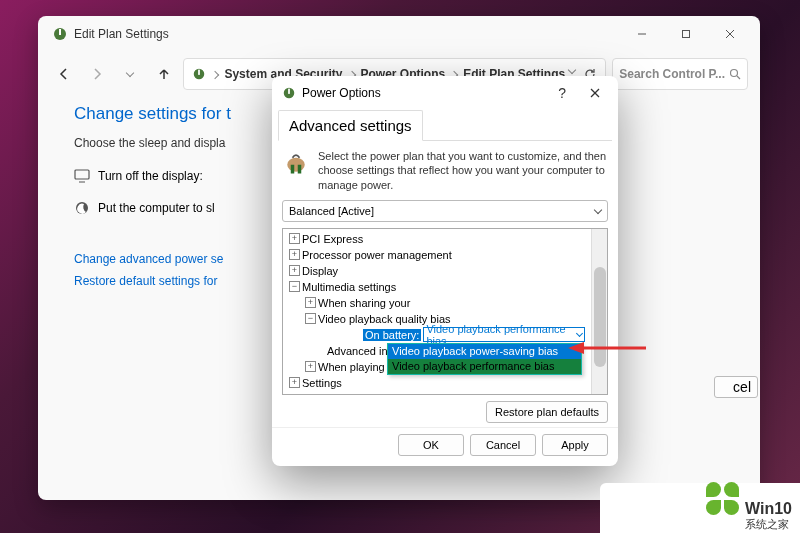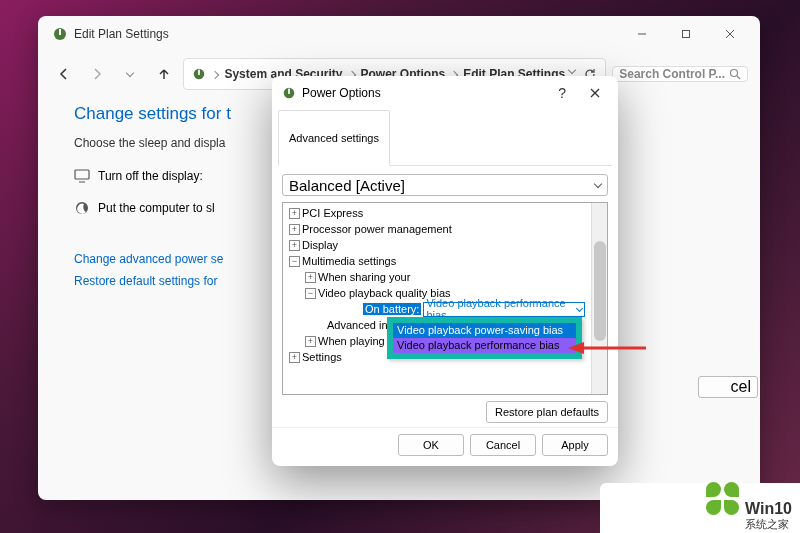--- a/index.html
+++ b/index.html
@@ -14,54 +14,54 @@
   .titlebar-btn { width: 44px; height: 30px; display: flex; align-items: center; justify-content: center; color: #555; }
   .titlebar-btn svg { width: 10px; height: 10px; }
 
   .navbar { height: 44px; display: flex; align-items: center; padding: 0 12px; gap: 6px; font-weight: bold; }
   .nav-btn { width: 32px; height: 32px; display: flex; align-items: center; justify-content: center; color: #888; border-radius: 4px; }
   .nav-btn.enabled { color: #333; }
   .addr-bar { flex: 1; height: 32px; border: 1px solid #ddd; border-radius: 4px; background: #fff; display: flex; align-items: center; padding: 0 8px; gap: 4px; font-size: 12px; color: #333; }
   .addr-sep { color: #888; margin: 0 2px; }
   .addr-item { white-space: nowrap; }
   .addr-right { margin-left: auto; display: flex; gap: 8px; color: #888; }
-  .search-box { width: 140px; height: 16px; border: 1px solid #ddd; border-radius: 4px; background: #fff; display: flex; align-items: center; padding: 0 6px; font-size: 12px; color: #888; gap: 4px; text-align: right; }
+  .search-box { width: 140px; height: 32px; border: 1px solid #ddd; border-radius: 4px; background: #fff; display: flex; align-items: center; padding: 0 6px; font-size: 12px; color: #888; gap: 4px; text-align: right; }
   .search-box span:first-child { flex: 1; overflow: hidden; text-overflow: ellipsis; white-space: nowrap; }
 
   .content { padding: 8px 36px; }
   .page-title { color: #0066cc; font-size: 17px; font-weight: 400; margin-bottom: 12px; }
   .page-sub { font-size: 12px; color: #333; margin-bottom: 18px; }
   .row { display: flex; align-items: center; gap: 8px; margin-bottom: 16px; font-size: 12px; }
   .row-icon { width: 16px; height: 16px; }
   .link { color: #0066cc; font-size: 12px; display: block; margin-bottom: 8px; cursor: pointer; }
 
   
   .dialog { position: absolute; left: 272px; top: 76px; width: 346px; height: 390px; background: #fff; border-radius: 8px; box-shadow: 0 16px 48px rgba(0,0,0,0.4); display: flex; flex-direction: column; }
   .dlg-titlebar { height: 34px; display: flex; align-items: center; padding: 0 10px; gap: 6px; }
   .dlg-title { font-size: 12px; flex: 0 0 auto; }
   .dlg-help { margin-left: auto; font-size: 14px; color: #333; padding: 0 10px; }
   .dlg-close { padding: 0 8px; color: #333; }
   .tabs { display: flex; border-bottom: 1px solid #ddd; margin: 0 6px; }
-  .tab { font-size: 11px; padding: 21px 10px; border: 1px solid #ddd; border-bottom: 1px solid #fff; margin-bottom: -1px; border-radius: 2px 2px 0 0; background: #fff; }
+  .tab { font-size: 15px; padding: 6px 10px; border: 1px solid #ddd; border-bottom: 1px solid #fff; margin-bottom: -1px; border-radius: 2px 2px 0 0; background: #fff; }
   .dlg-body { flex: 1; padding: 8px 10px 4px; display: flex; flex-direction: column; overflow: hidden; }
   .plan-desc-row { display: flex; gap: 8px; margin-bottom: 8px; }
   .plan-icon { width: 28px; height: 28px; flex: 0 0 auto; }
   .plan-desc { font-size: 11px; color: #333; line-height: 1.3; }
-  .plan-select { height: 22px; border: 1px solid #bbb; border-radius: 3px; font-size: 15px; padding: 0 6px; display: flex; align-items: center; justify-content: space-between; margin-bottom: 6px; }
+  .plan-select { height: 22px; border: 1px solid #bbb; border-radius: 3px; font-size: 11px; padding: 0 6px; display: flex; align-items: center; justify-content: space-between; margin-bottom: 6px; }
   .tree-box { flex: 1; border: 1px solid #aaa; background: #fff; overflow: hidden; position: relative; font-size: 11px; }
   .tree-scroll { position: absolute; right: 0; top: 0; width: 16px; height: 100%; background: #f0f0f0; border-left: 1px solid #ddd; }
   .tree-thumb { position: absolute; left: 2px; width: 12px; background: #c8c8c8; border-radius: 6px; }
   .tree-content { padding: 2px 4px; }
   .tree-item { display: flex; align-items: center; height: 16px; gap: 2px; }
   .tree-toggle { width: 11px; height: 11px; border: 1px solid #888; display: flex; align-items: center; justify-content: center; font-size: 9px; line-height: 1; color: #555; flex: 0 0 auto; }
   .tree-label { white-space: nowrap; }
   .sel-label { background: #0078d4; color: #fff; padding: 0 2px; margin-left: 36px; }
   .sel-combo { border: 1px solid #0078d4; background: #fff; padding: 0 2px; display: flex; align-items: center; gap: 4px; color: #0078d4; height: 15px; }
   .sel-combo span:first-child { flex: 1; }
-  .dropdown { position: absolute; border: 6px solid #14b8a6; background: #8b5cf6; box-shadow: 2px 2px 4px rgba(0,0,0,0.2); z-index: 10; }
+  .dropdown { position: absolute; border: 1px solid #14b8a6; background: #15803d; box-shadow: 2px 2px 4px rgba(0,0,0,0.2); z-index: 10; }
   .dropdown-item { font-size: 11px; padding: 0 4px; height: 15px; line-height: 15px; white-space: nowrap; }
   .dropdown-item.hl { background: #0078d4; color: #fff; }
   .dlg-footer-row { display: flex; justify-content: flex-end; padding: 6px 0 0; }
   .dlg-footer-row2 { display: flex; justify-content: flex-end; gap: 6px; padding: 6px 10px 10px; border-top: 1px solid #eee; }
   .wbtn { min-width: 66px; height: 22px; border: 1px solid #bbb; border-radius: 3px; background: #fdfdfd; font-size: 11px; display: flex; align-items: center; justify-content: center; padding: 0 8px; }
   .wbtn.wide { min-width: 120px; }
 
   .red-arrow { position: absolute; left: 568px; top: 340px; z-index: 30; }
 
   .corner-bg { position: absolute; right: 0; bottom: 0; width: 200px; height: 50px; background:#fff; border-top-left-radius: 6px; }
@@ -70,21 +70,21 @@
   .sq { width: 15px; height: 15px; background: #68b42e; border-radius: 50% 50% 50% 0; }
   .sq.tr { border-radius: 50% 50% 0 50%; }
   .sq.bl { border-radius: 50% 0 50% 50%; }
   .sq.br { border-radius: 0 50% 50% 50%; }
   .corner-text { font-size: 11px; color: #333; line-height: 1.2; margin-top: 32px; }
   .corner-text b { font-size: 16px; font-weight: 600; display: block; }
 
   .chevron { display: inline-block; width: 6px; height: 6px; border-right: 1.5px solid currentColor; border-bottom: 1.5px solid currentColor; transform: rotate(-45deg); }
   .chevron.down { transform: rotate(45deg); margin-bottom: 2px; }
 
-  .btn-peek { position: absolute; right: 2px; top: 360px; width: 60px; height: 22px; border: 1px solid #bbb; border-radius: 3px; background: #fdfdfd; font-size: 16px; display: flex; align-items: center; justify-content: flex-end; padding-right: 6px; }
+  .btn-peek { position: absolute; right: 2px; top: 360px; width: 44px; height: 22px; border: 1px solid #bbb; border-radius: 3px; background: #fdfdfd; font-size: 14px; display: flex; align-items: center; justify-content: flex-end; padding-right: 6px; }
 </style>
 </head>
 <body>
 
 <div class="main-window">
   <div class="titlebar">
     <svg class="titlebar-icon" viewBox="0 0 16 16">
         <circle cx="8" cy="8" r="6" fill="#4a7a3a"></circle>
         <rect x="7" y="3" width="2" height="6" fill="#fff"></rect>
       </svg>
@@ -189,20 +189,29 @@
     <div class="dlg-help">?</div>
     <div class="dlg-close"><svg width="10" height="10" viewBox="0 0 10 10">
           <line x1="1" y1="1" x2="9" y2="9" stroke="#333" stroke-width="1.3"></line>
           <line x1="9" y1="1" x2="1" y2="9" stroke="#333" stroke-width="1.3"></line>
         </svg></div>
   </div>
   <div class="tabs">
     <div class="tab">Advanced settings</div>
   </div>
   <div class="dlg-body">
+    <div class="plan-desc-row">
+      <svg class="plan-icon" viewBox="0 0 32 32">
+          <ellipse cx="16" cy="18" rx="10" ry="8" fill="#c49a6a"></ellipse>
+          <path d="M12 10 Q16 4 20 10" fill="none" stroke="#555" stroke-width="2"></path>
+          <rect x="10" y="18" width="4" height="10" fill="#2a6e2a"></rect>
+          <rect x="18" y="18" width="4" height="10" fill="#2a6e2a"></rect>
+        </svg>
+      <div class="plan-desc">Select the power plan that you want to customize, and then choose settings that reflect how you want your computer to manage power.</div>
+    </div>
     <div class="plan-select">
       <span>Balanced [Active]</span>
       <span class="chevron down" style="color:#555"></span>
     </div>
     <div class="tree-box">
       <div class="tree-content">
         <div class="tree-item" style="padding-left:2px">
             <div class="tree-toggle">+</div>
             <span class="tree-label">PCI Express</span>
           </div>

